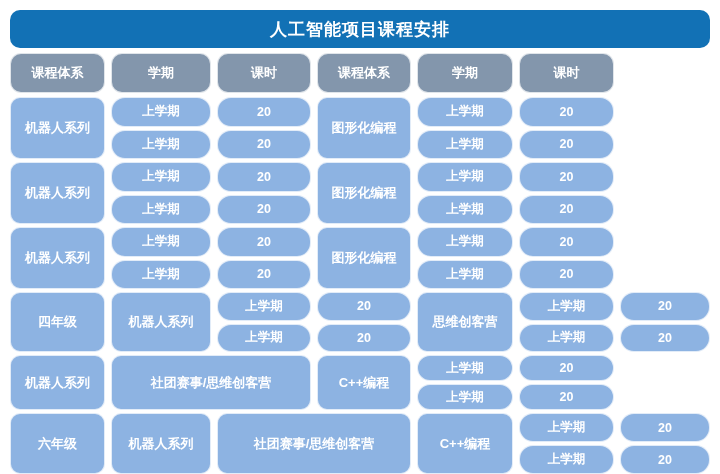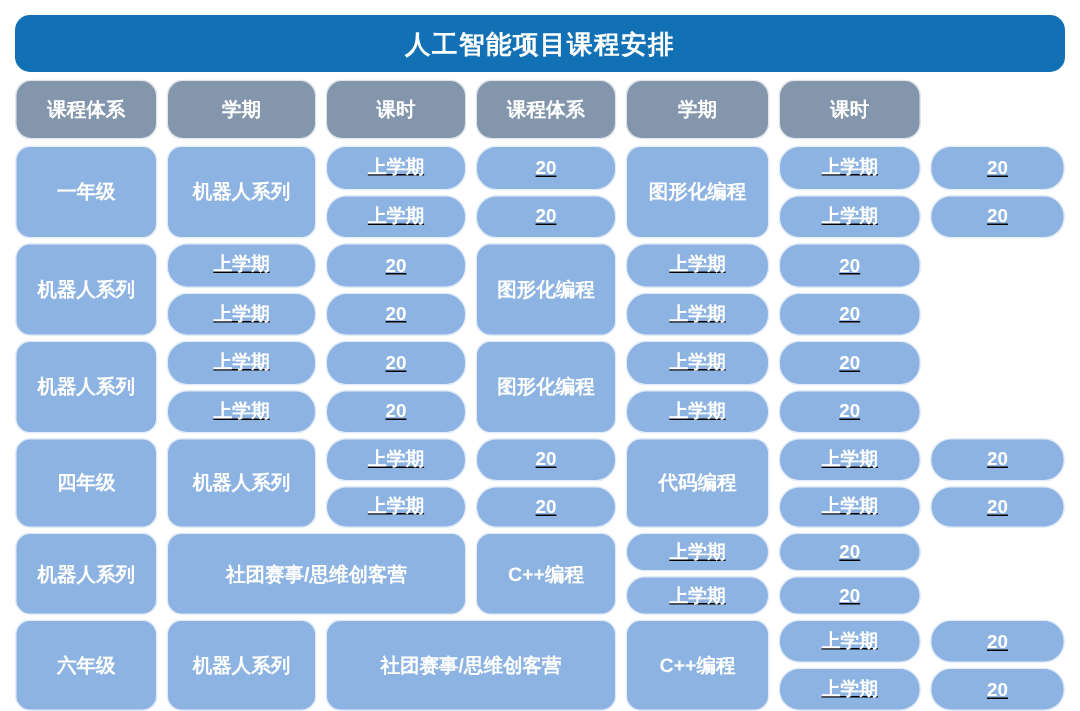--- a/index.html
+++ b/index.html
@@ -42,21 +42,21 @@
     border: 1px solid rgba(255,255,255,0.75);
     border-radius: 10px;
     display: flex; align-items: center; justify-content: center;
     color: var(--text-color);
     font-size: 13px; font-weight: bold;
     text-align: center;
     overflow: hidden;
   }
   .header-cell { background: var(--header-bg); border-radius: 11px; font-size: 13px; }
 
-  .pillcol { display: flex; flex-direction: column; gap: 3px; text-decoration: underline; }
+  .pillcol { display: flex; flex-direction: column; gap: 3px; }
   .pill { flex: 1; border-radius: 14px; font-size: 12.5px; }
 
   .merged { grid-column: span 2; }
 
   .rh-a { height: 62px; }
   .rh-b { height: 60px; }
   .rh-c { height: 55px; }
   .rh-d { height: 61px; }
 </style>
 </head>
@@ -71,21 +71,20 @@
     <div class="cell header-cell">学期</div>
     <div class="cell header-cell">课时</div>
     <div class="cell header-cell">课程体系</div>
     <div class="cell header-cell">学期</div>
     <div class="cell header-cell">课时</div>
   </div>
 
   <div class="rows">
 
     <div class="grid-row rh-a">
-      <div class="cell">一年级</div>
       <div class="cell">机器人系列</div>
       <div class="pillcol">
         <div class="cell pill">上学期</div>
         <div class="cell pill">上学期</div>
       </div>
       <div class="pillcol">
         <div class="cell pill">20</div>
         <div class="cell pill">20</div>
       </div>
       <div class="cell">图形化编程</div>
@@ -145,21 +144,21 @@
       <div class="cell">四年级</div>
       <div class="cell">机器人系列</div>
       <div class="pillcol">
         <div class="cell pill">上学期</div>
         <div class="cell pill">上学期</div>
       </div>
       <div class="pillcol">
         <div class="cell pill">20</div>
         <div class="cell pill">20</div>
       </div>
-      <div class="cell">代码编程</div>
+      <div class="cell">思维创客营</div>
       <div class="pillcol">
         <div class="cell pill">上学期</div>
         <div class="cell pill">上学期</div>
       </div>
       <div class="pillcol">
         <div class="cell pill">20</div>
         <div class="cell pill">20</div>
       </div>
     </div>
 

